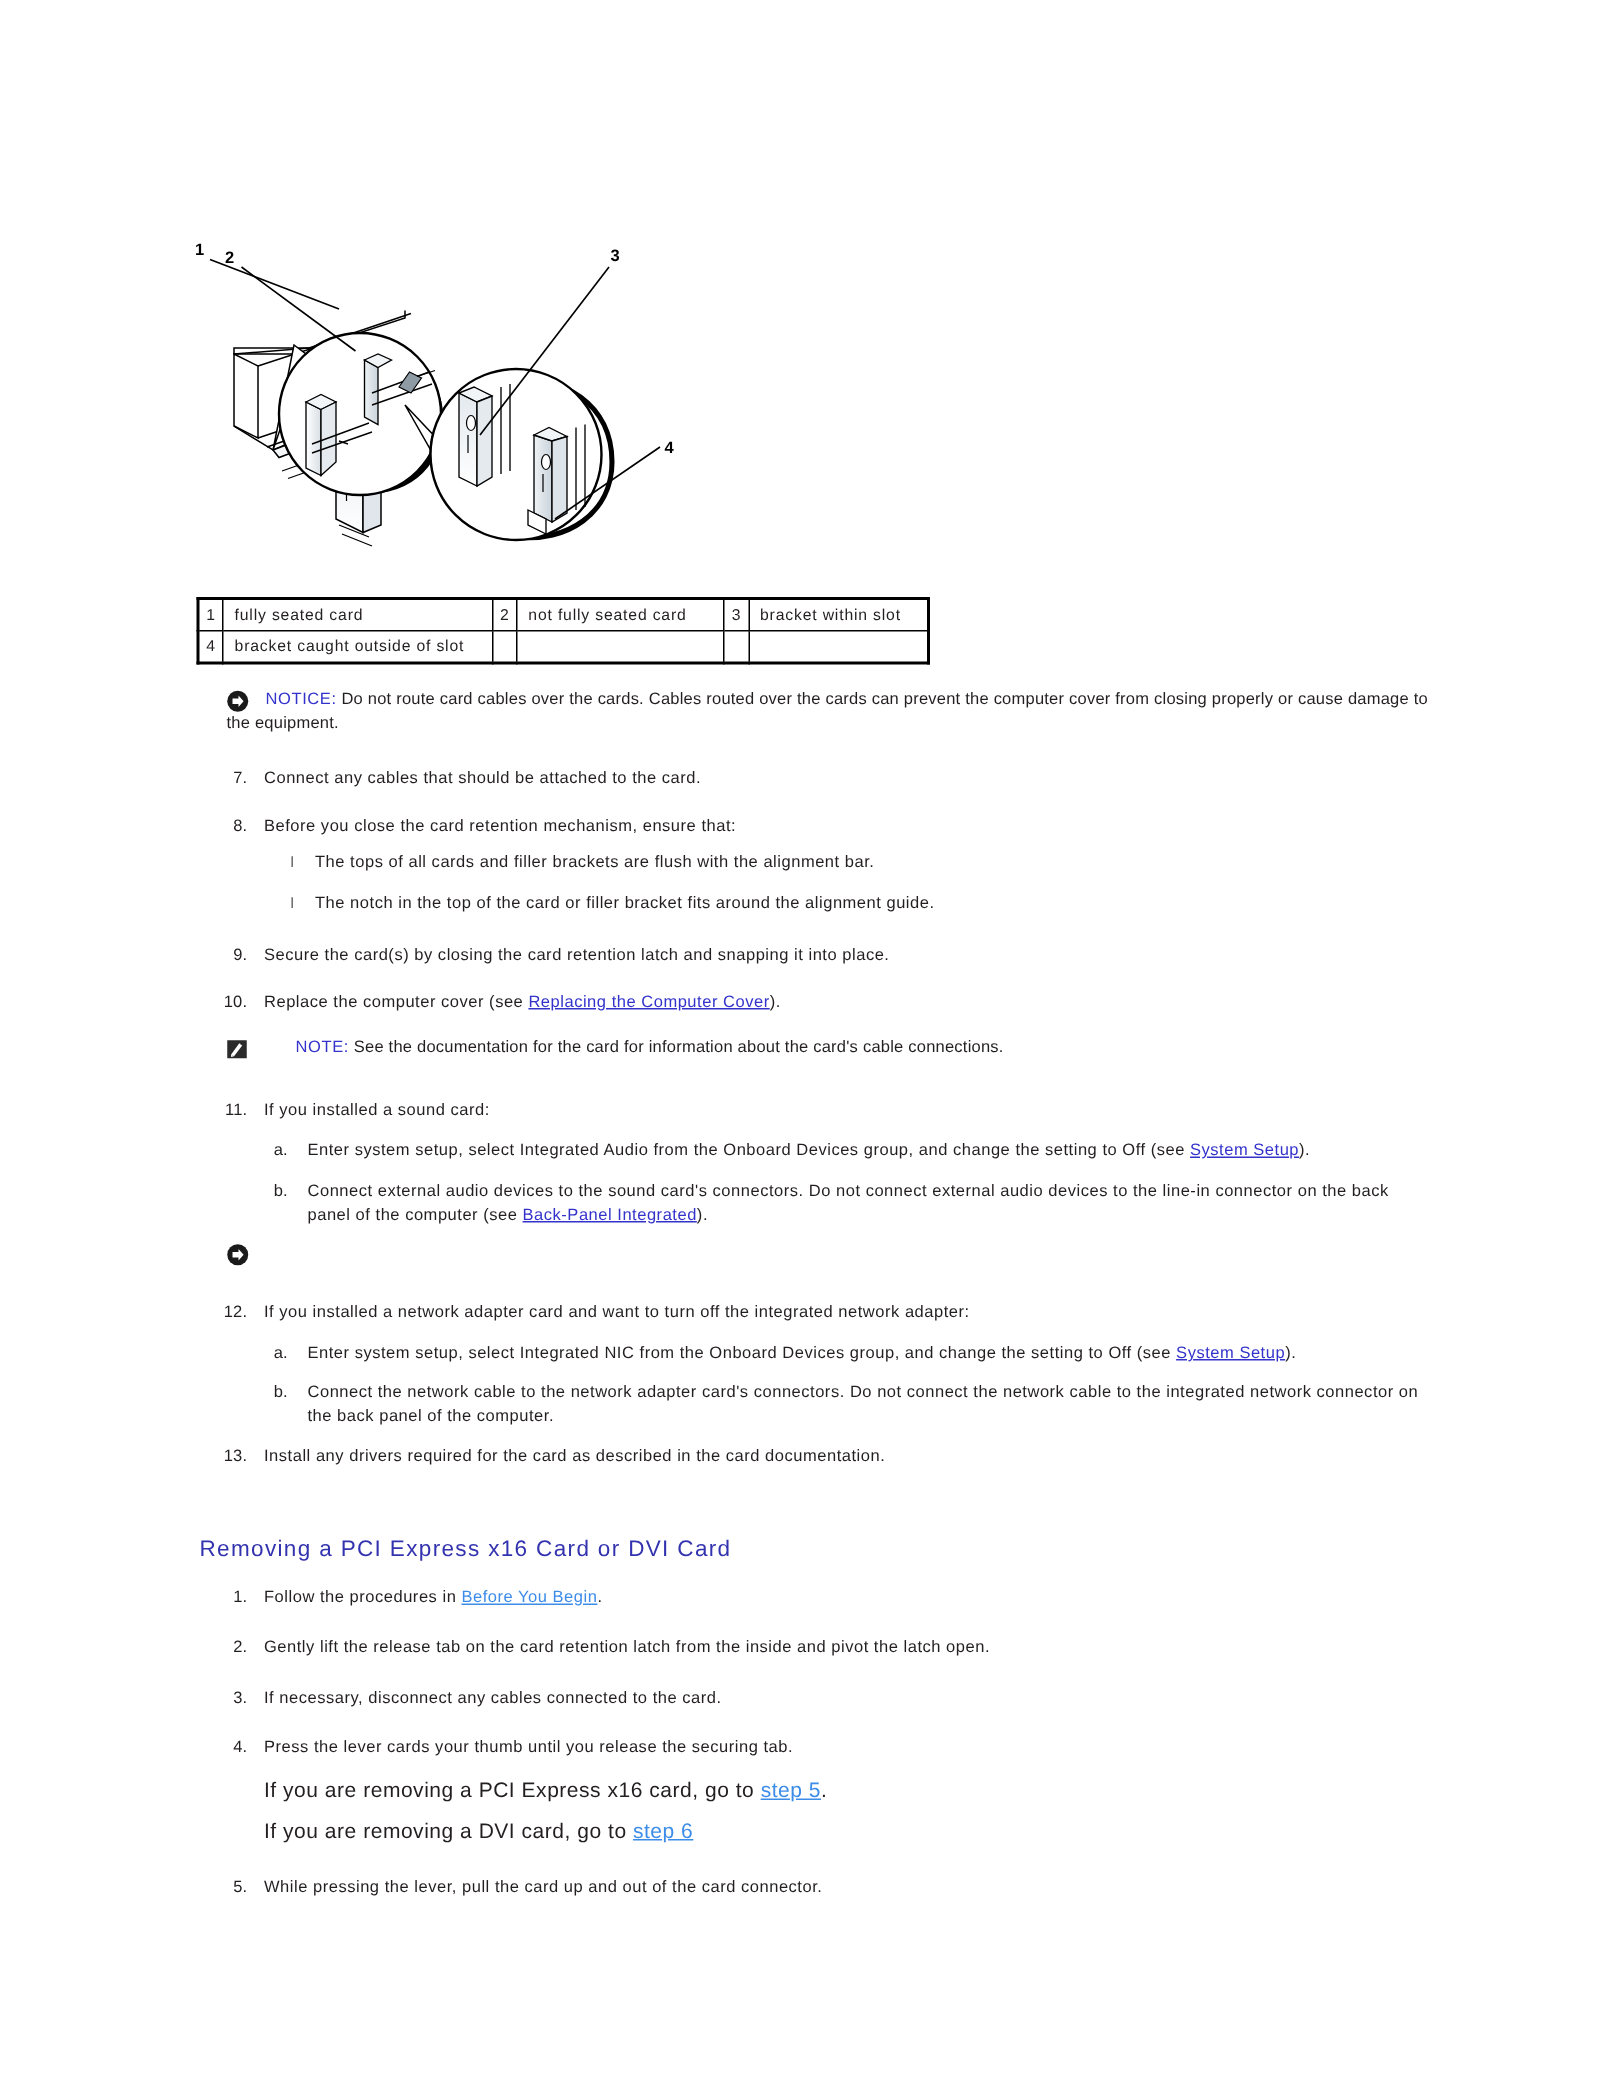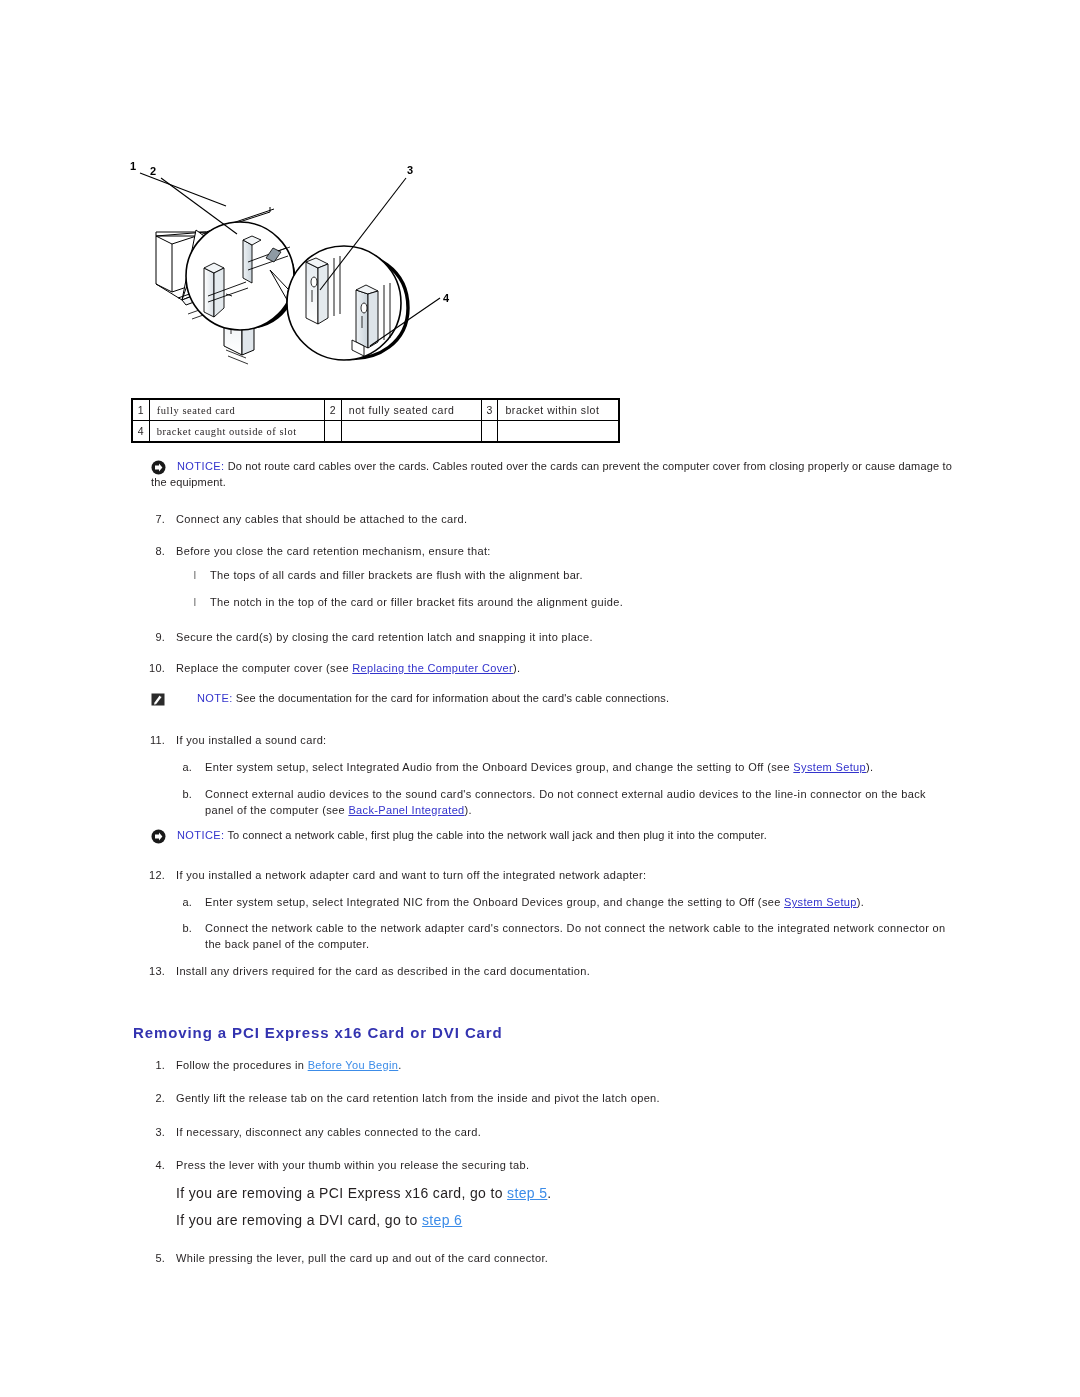--- a/index.html
+++ b/index.html
@@ -44,21 +44,21 @@
     padding: 3px 5px 3px 7px;
     height: 14px;
     vertical-align: middle;
     white-space: nowrap;
   }
   #callout-table td.num {
     width: 12px;
     text-align: center;
     padding: 3px 3px;
   }
-  #callout-table td.lbl-a { width: 178px; font-family: Liberation Serif, serif; }
+  #callout-table td.lbl-a { width: 178px; }
   #callout-table td.lbl-b { width: 142px; margin-top: 22px; }
   #callout-table td.lbl-c { width: 117px; }
 
   
   .admon {
     position: absolute;
     left: 136px;
     width: 818px;
     font-size: 11px;
     line-height: 15.5px;
@@ -141,21 +141,21 @@
   }
   a.lnk.dark { color: #3333cc; text-align: right; }
   a.lnk.light { color: #3c8ce8; }
 
   
   #section-heading {
     position: absolute;
     left: 133px;
     top: 1012px;
     font-size: 15px;
-    font-weight: bold;
+    font-weight: normal;
     letter-spacing: 0.9px;
     color: #3333b0;
     white-space: nowrap;
   }
 </style>
 </head>
 <body>
 
 <div id="figure">
   <svg width="330" height="268" viewBox="0 0 330 268" xmlns="http://www.w3.org/2000/svg">
@@ -349,21 +349,20 @@
   <span class="t"><span>Connect external audio devices to the sound card's connectors. Do not connect external audio devices to the line-in connector on the back panel of the computer (see </span><a class="lnk dark">Back-Panel Integrated</a><span>).</span></span>
 </div>
 
 <div class="admon" style="top:828px;">
   <span class="ico">
     <svg width="15" height="15" viewBox="0 0 15 15" xmlns="http://www.w3.org/2000/svg">
       <circle cx="7.5" cy="7.5" r="7" fill="#1a1a1a"></circle>
       <path d="M4 5.6 L8 5.6 L8 3.6 L11.4 7.5 L8 11.4 L8 9.4 L4 9.4 Z" fill="#ffffff"></path>
     </svg>
   </span>
-  <span class="body"><span class="kw">NOTICE:</span><span> To connect a network cable, first plug the cable into the network wall jack and then plug it into the computer.</span></span>
 </div>
 
 <div class="step" style="left:143px; top:868px; width:740px;">
   <span class="n">12.</span>
   <span class="t">If you installed a network adapter card and want to turn off the integrated network adapter:</span>
 </div>
 
 <div class="step sub" style="left:178px; top:895px; width:790px;">
   <span class="n">a.</span>
   <span class="t"><span>Enter system setup, select Integrated NIC from the Onboard Devices group, and change the setting to Off (see </span><a class="lnk dark">System Setup</a><span>).</span></span>
@@ -391,21 +390,21 @@
   <span class="t">Gently lift the release tab on the card retention latch from the inside and pivot the latch open.</span>
 </div>
 
 <div class="step" style="left:143px; top:1125px; width:700px;">
   <span class="n">3.</span>
   <span class="t">If necessary, disconnect any cables connected to the card.</span>
 </div>
 
 <div class="step" style="left:143px; top:1158px; width:700px;">
   <span class="n">4.</span>
-  <span class="t">Press the lever with your thumb within you release the securing tab.</span>
+  <span class="t">Press the lever cards your thumb until you release the securing tab.</span>
 </div>
 
 <div class="plain" style="left:176px; top:1186px; width:700px;">
   <span>If you are removing a PCI Express x16 card, go to </span><a class="lnk light">step 5</a><span>.</span>
 </div>
 
 <div class="plain" style="left:176px; top:1213px; width:700px;">
   <span>If you are removing a DVI card, go to </span><a class="lnk light">step 6</a><span></span>
 </div>
 

